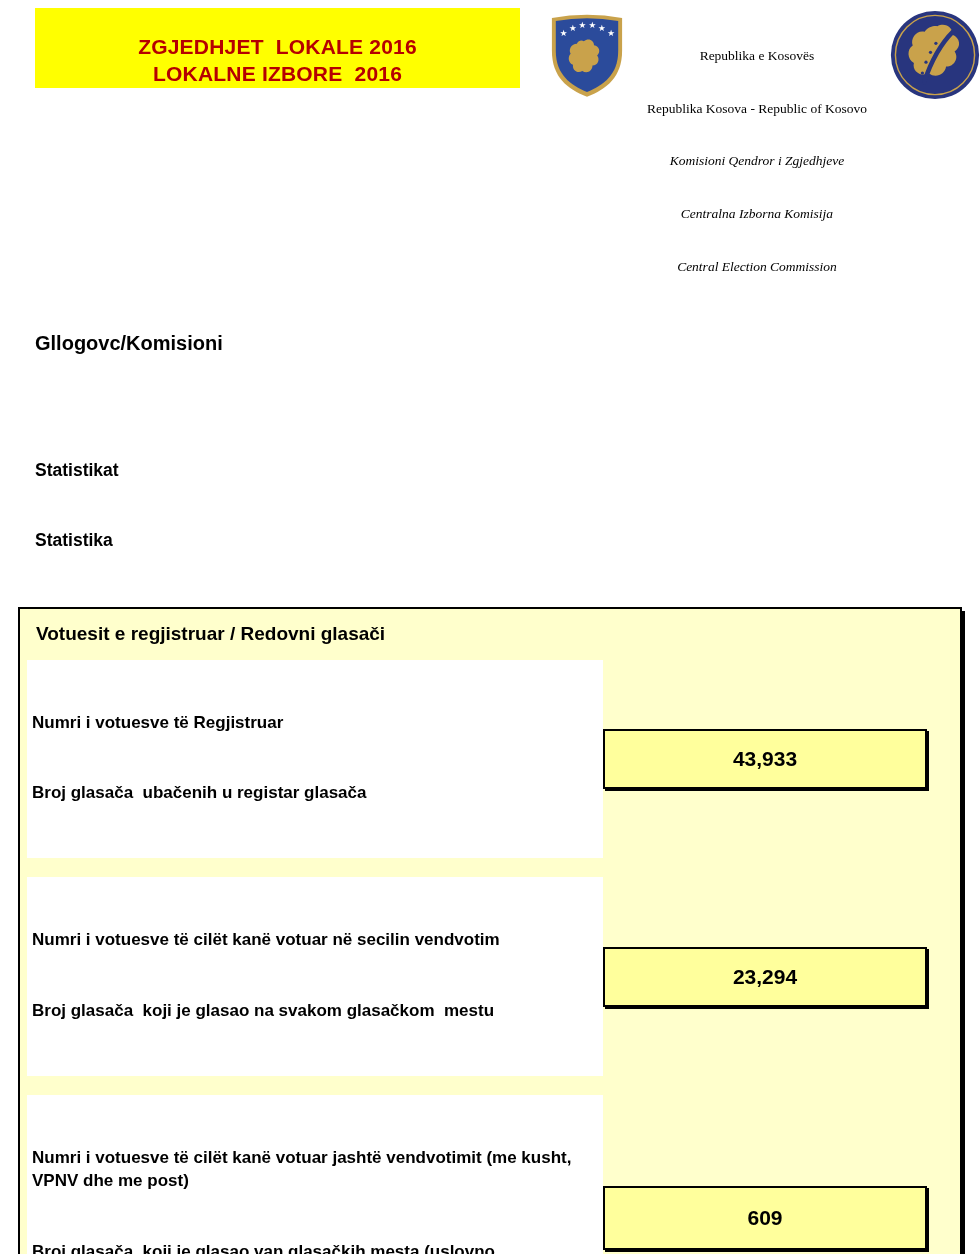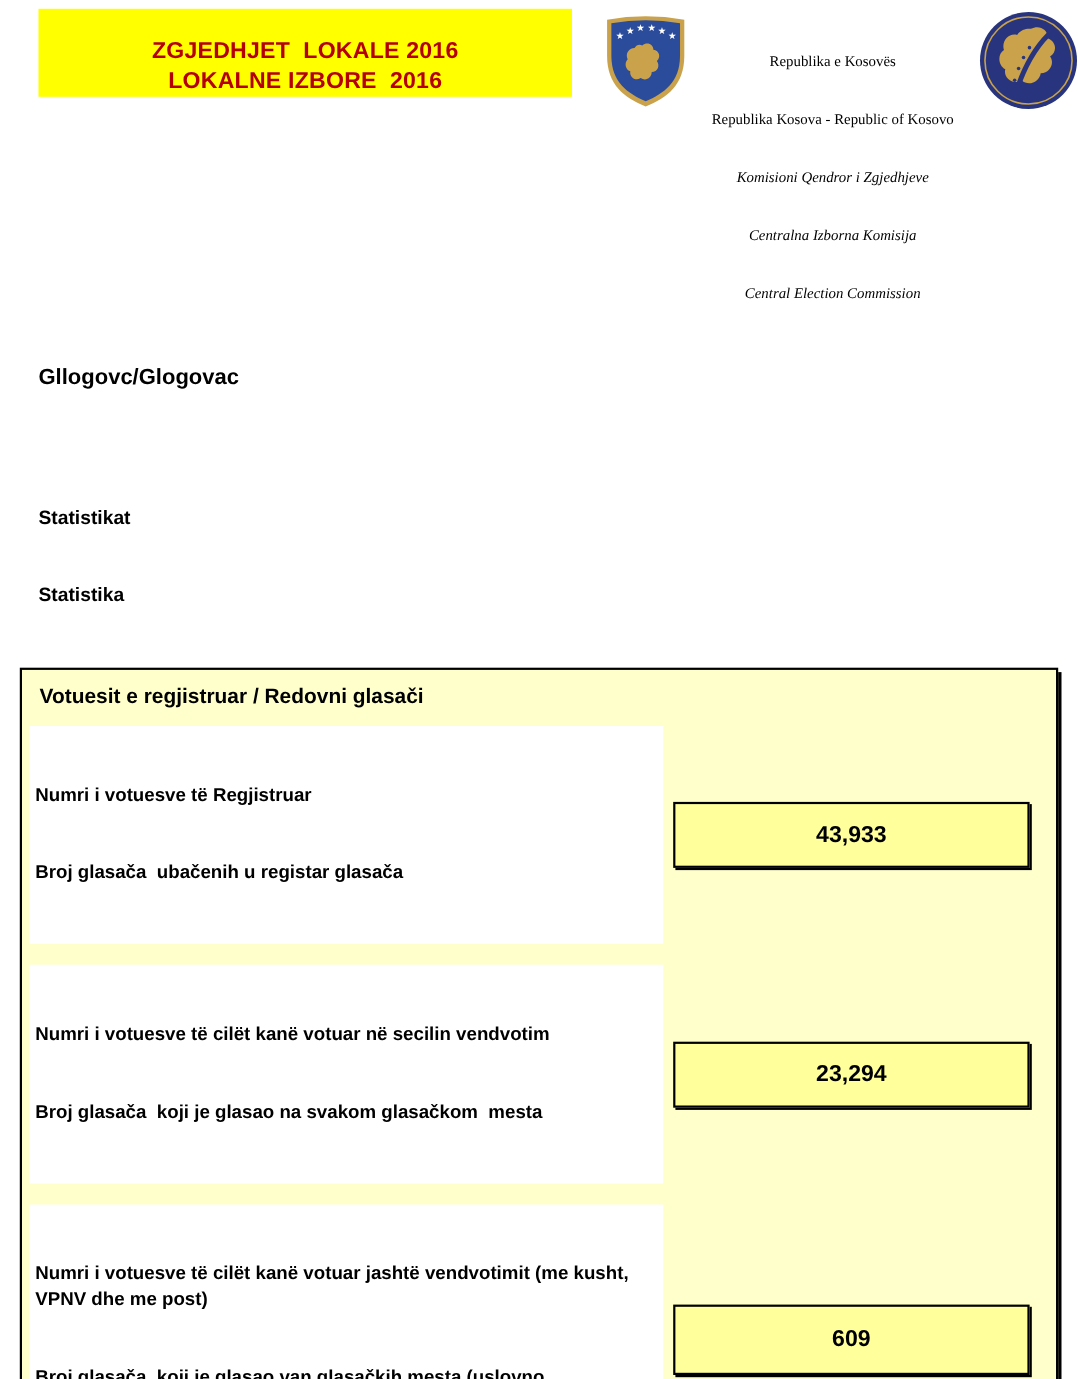--- a/index.html
+++ b/index.html
@@ -29,21 +29,21 @@
   .org-text .it{font-style:italic;}
   .cec-logo{width:90px;height:90px;flex:none;margin-left:2px;margin-top:2px;}
   .municipality{margin:22px 0 0 35px;font-size:20px;font-weight:bold;white-space:pre-wrap;}
   .stats-heading{margin:56px 0 0 35px;font-size:17.5px;font-weight:bold;line-height:1.35;white-space:pre-wrap;}
   .sections{margin:30px 18px 0 18px;}
   .section{
     border:2px solid #000;box-shadow:3px 4px 0 0 #000;background:var(--section-bg);
     padding:10px 24px 4px 7px;margin-bottom:11px;
   }
   .section-title{font-size:19px;font-weight:bold;margin:4px 0 15px 9px;white-space:pre-wrap;}
-  .row{display:flex;justify-content:space-between;align-items:center;margin-bottom:19px;}
+  .row{display:flex;justify-content:flex-start;align-items:center;margin-bottom:19px;}
   .row-label{
     background:#fff;width:576px;padding:4px 5px 7px 5px;align-self:center;
     font-weight:bold;font-size:17px;line-height:1.38;white-space:pre-wrap;
   }
   .value-box{
     width:324px;min-height:60px;border:2px solid #000;box-shadow:2px 2px 0 0 #000;
     background:var(--value-bg);display:flex;align-items:center;justify-content:center;
     font-weight:bold;font-size:21px;white-space:pre-wrap;
   }
   .row.tall .value-box{min-height:64px;}
@@ -84,42 +84,42 @@
       <path d="M48 18 C56 12 66 17 66 25 C75 27 78 37 71 43 C77 49 73 60 64 61 C64 70 54 76 46 71 C38 77 27 71 28 62 C20 59 18 48 24 43 C20 35 26 25 35 26 C38 20 44 18 48 18 Z" fill="var(--gold)" transform="rotate(8 50 50)"></path>
       <path d="M38 80 C44 62 54 40 70 24" fill="none" stroke="var(--emblem-navy)" stroke-width="5" stroke-linecap="round"></path>
       <circle cx="36" cy="70" r="1.8" fill="var(--emblem-navy)"></circle>
       <circle cx="40" cy="58" r="1.8" fill="var(--emblem-navy)"></circle>
       <circle cx="45" cy="47" r="1.8" fill="var(--emblem-navy)"></circle>
       <circle cx="51" cy="37" r="1.8" fill="var(--emblem-navy)"></circle>
     </svg>
   </div>
 </div>
 
-<div class="municipality">Gllogovc/Glogovac</div>
+<div class="municipality">Gllogovc/Komisioni</div>
 
 <div class="stats-heading">
   <div>Statistikat</div>
   <div>Statistika</div>
 </div>
 
 <div class="sections">
 
   <div class="section">
     <div class="section-title">Votuesit e regjistruar / Redovni glasači</div>
     <div class="row">
       <div class="row-label">
         <div>Numri i votuesve të Regjistruar</div>
         <div>Broj glasača  ubačenih u registar glasača</div>
       </div>
       <div class="value-box">43,933</div>
     </div>
     <div class="row">
       <div class="row-label">
         <div>Numri i votuesve të cilët kanë votuar në secilin vendvotim</div>
-        <div>Broj glasača  koji je glasao na svakom glasačkom  mesta</div>
+        <div>Broj glasača  koji je glasao na svakom glasačkom  mestu</div>
       </div>
       <div class="value-box">23,294</div>
     </div>
     <div class="row tall">
       <div class="row-label">
         <div>Numri i votuesve të cilët kanë votuar jashtë vendvotimit (me kusht, VPNV dhe me post)</div>
         <div>Broj glasača  koji je glasao van glasačkih mesta (uslovno, invaliditetom i poslati mailom)</div>
       </div>
       <div class="value-box">609</div>
     </div>

